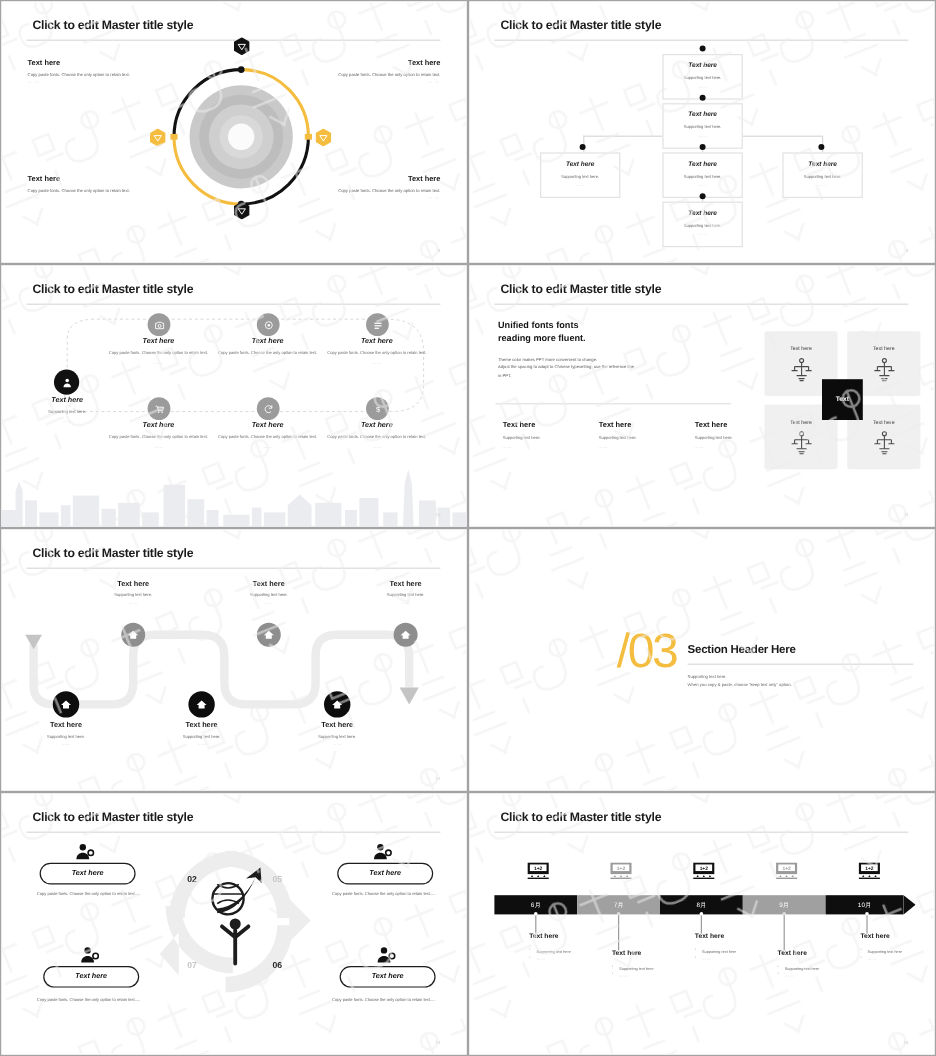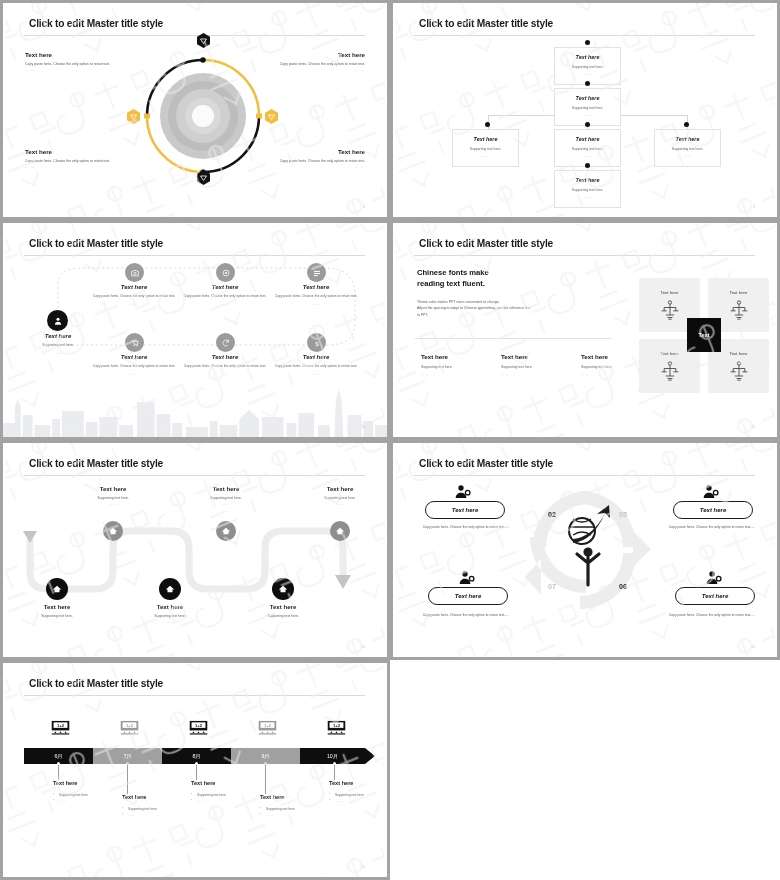--- a/index.html
+++ b/index.html
@@ -13,21 +13,21 @@
     width: 780px; height: 880px;
     display: grid;
     grid-template-columns: 390px 390px;
     grid-template-rows: 220px 220px 220px 220px;
     background: #fff;
   }
   .slide {
     position: relative;
     width: 390px; height: 220px;
     background: #fff;
-    border: 3px solid #a3a3a3;
+    border: 1px solid #a3a3a3;
     overflow: hidden;
   }
   .wm {
     position: absolute; inset: 0;
     pointer-events: none;
     z-index: 3;
     opacity: .55;
   }
   .wm svg { width: 100%; height: 100%; display: block; }
   .inner { position: absolute; inset: 0; z-index: 2; }
@@ -463,22 +463,22 @@
         </svg>
     </div>
   </div>
 
   <div class="slide s4">
     <div class="inner">
       <div class="title">Click to edit Master title style</div>
       <div class="titlerule"></div>
 
       <div class="lead">
-        <h3><span>Chinese fonts make</span><br>
-            <span>reading text fluent.</span></h3>
+        <h3><span>Unified fonts fonts</span><br>
+            <span>reading more fluent.</span></h3>
         <p><span>Theme color makes PPT more convenient to change.</span><br>
            <span>Adjust the spacing to adapt to Chinese typesetting, use the reference line</span><br>
            <span>in PPT.</span></p>
       </div>
       <div class="midrule"></div>
 
       <div class="trio" style="left:28px;">
         <div class="tt">Text here</div>
         <div class="ts">Supporting text here.</div>
         <div class="td">— —</div>
@@ -632,20 +632,36 @@
 
       <div class="pnum">12</div>
     </div>
     <div class="wm">
       <svg viewBox="0 0 390 220">
           <rect width="390" height="220" fill="url(#wm1)"></rect>
         </svg>
     </div>
   </div>
 
+  <div class="slide s6">
+    <div class="inner">
+      <div class="num">/03</div>
+      <div class="sh">
+        <h2>Section Header Here</h2>
+        <div class="rl"></div>
+        <p><span>Supporting text here.</span><br>
+           <span>When you copy &amp; paste, choose "keep text only" option.</span></p>
+      </div>
+    </div>
+    <div class="wm">
+      <svg viewBox="0 0 390 220">
+          <rect width="390" height="220" fill="url(#wm1)"></rect>
+        </svg>
+    </div>
+  </div>
 
   <div class="slide s7">
     <div class="inner">
       <div class="title">Click to edit Master title style</div>
       <div class="titlerule"></div>
 
       <div class="cyc">
         <svg viewBox="0 0 135 140">
           <g fill="#ededed">
             <path d="M67 12 A56 56 0 0 1 123 68 l-13 0 A43 43 0 0 0 67 25 z M120 52 l18 18 l-18 18 z" transform="translate(-8,0)"></path>

